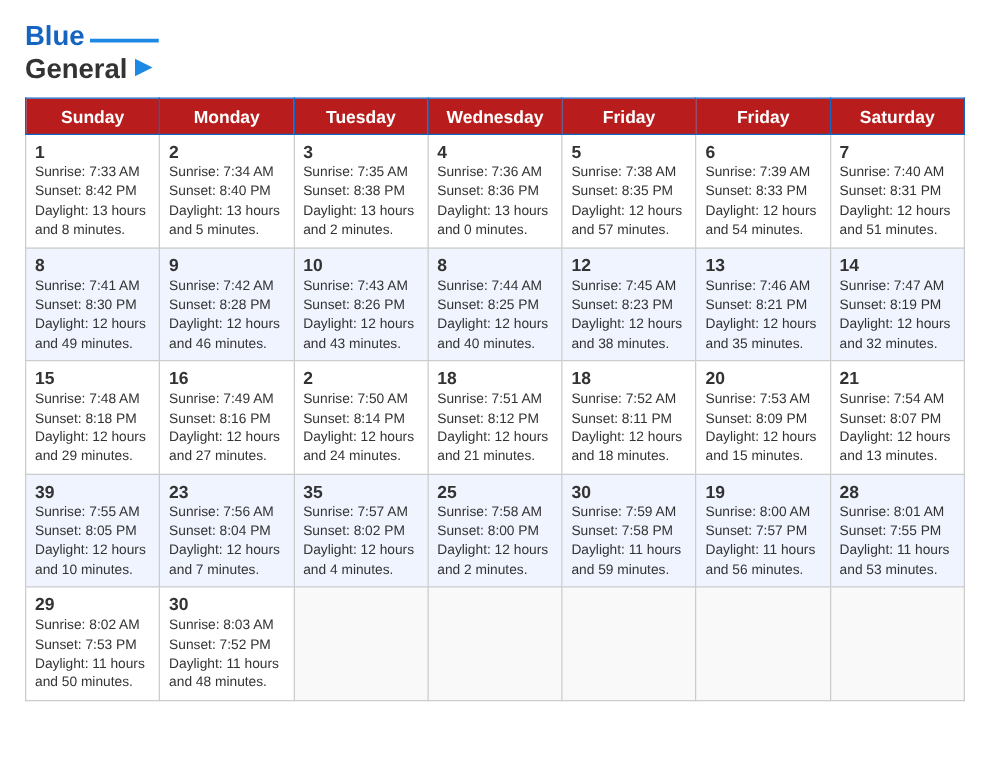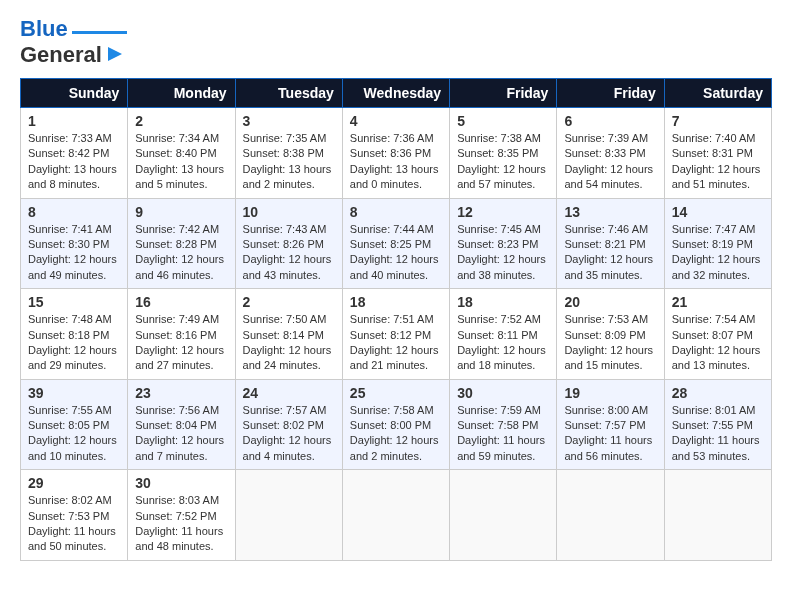--- a/index.html
+++ b/index.html
@@ -32,23 +32,23 @@
     .subtitle {
       font-size: 16px;
       color: #333;
     }
     table {
       width: 100%;
       border-collapse: collapse;
       table-layout: fixed;
     }
     th {
-      background-color: #0f172a;
+      background-color: #b91c1c;
       color: #fff;
-      text-align: right;
+      text-align: center;
       padding: 6px 8px;
       font-size: 14px;
       font-weight: bold;
       border: 1px solid #1565C0;
     }
     td {
       border: 1px solid #ccc;
       vertical-align: top;
       padding: 5px 7px;
       font-size: 11px;
@@ -204,21 +204,21 @@
       <tr>
         <td>
           <span class="day-num">39</span>
           <div class="day-detail">Sunrise: 7:55 AM<br>Sunset: 8:05 PM<br>Daylight: 12 hours and 10 minutes.</div>
         </td>
         <td>
           <span class="day-num">23</span>
           <div class="day-detail">Sunrise: 7:56 AM<br>Sunset: 8:04 PM<br>Daylight: 12 hours and 7 minutes.</div>
         </td>
         <td>
-          <span class="day-num">24</span>
+          <span class="day-num">35</span>
           <div class="day-detail">Sunrise: 7:57 AM<br>Sunset: 8:02 PM<br>Daylight: 12 hours and 4 minutes.</div>
         </td>
         <td>
           <span class="day-num">25</span>
           <div class="day-detail">Sunrise: 7:58 AM<br>Sunset: 8:00 PM<br>Daylight: 12 hours and 2 minutes.</div>
         </td>
         <td>
           <span class="day-num">30</span>
           <div class="day-detail">Sunrise: 7:59 AM<br>Sunset: 7:58 PM<br>Daylight: 11 hours and 59 minutes.</div>
         </td>

